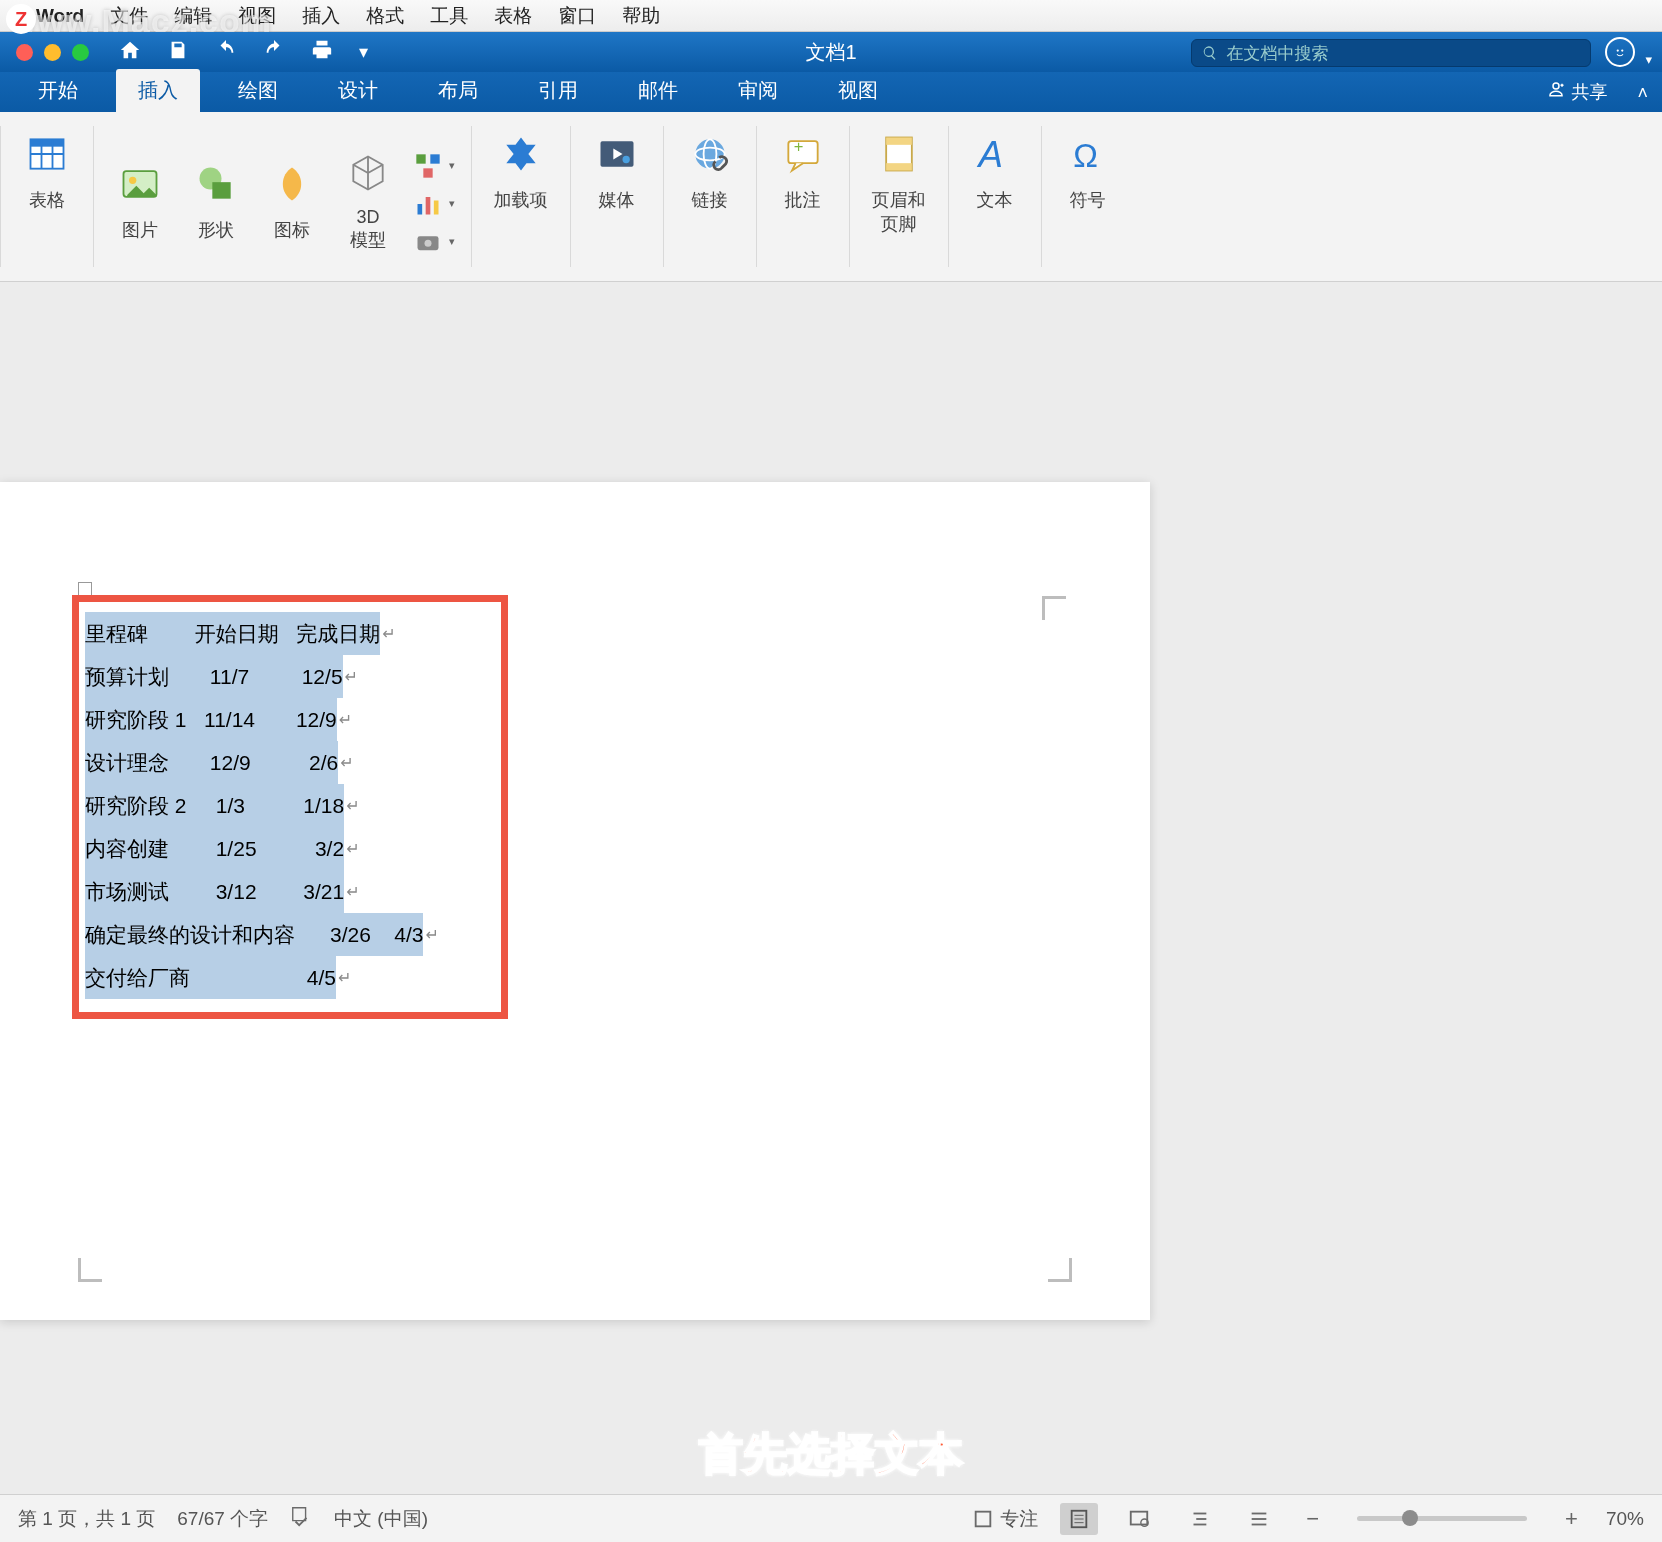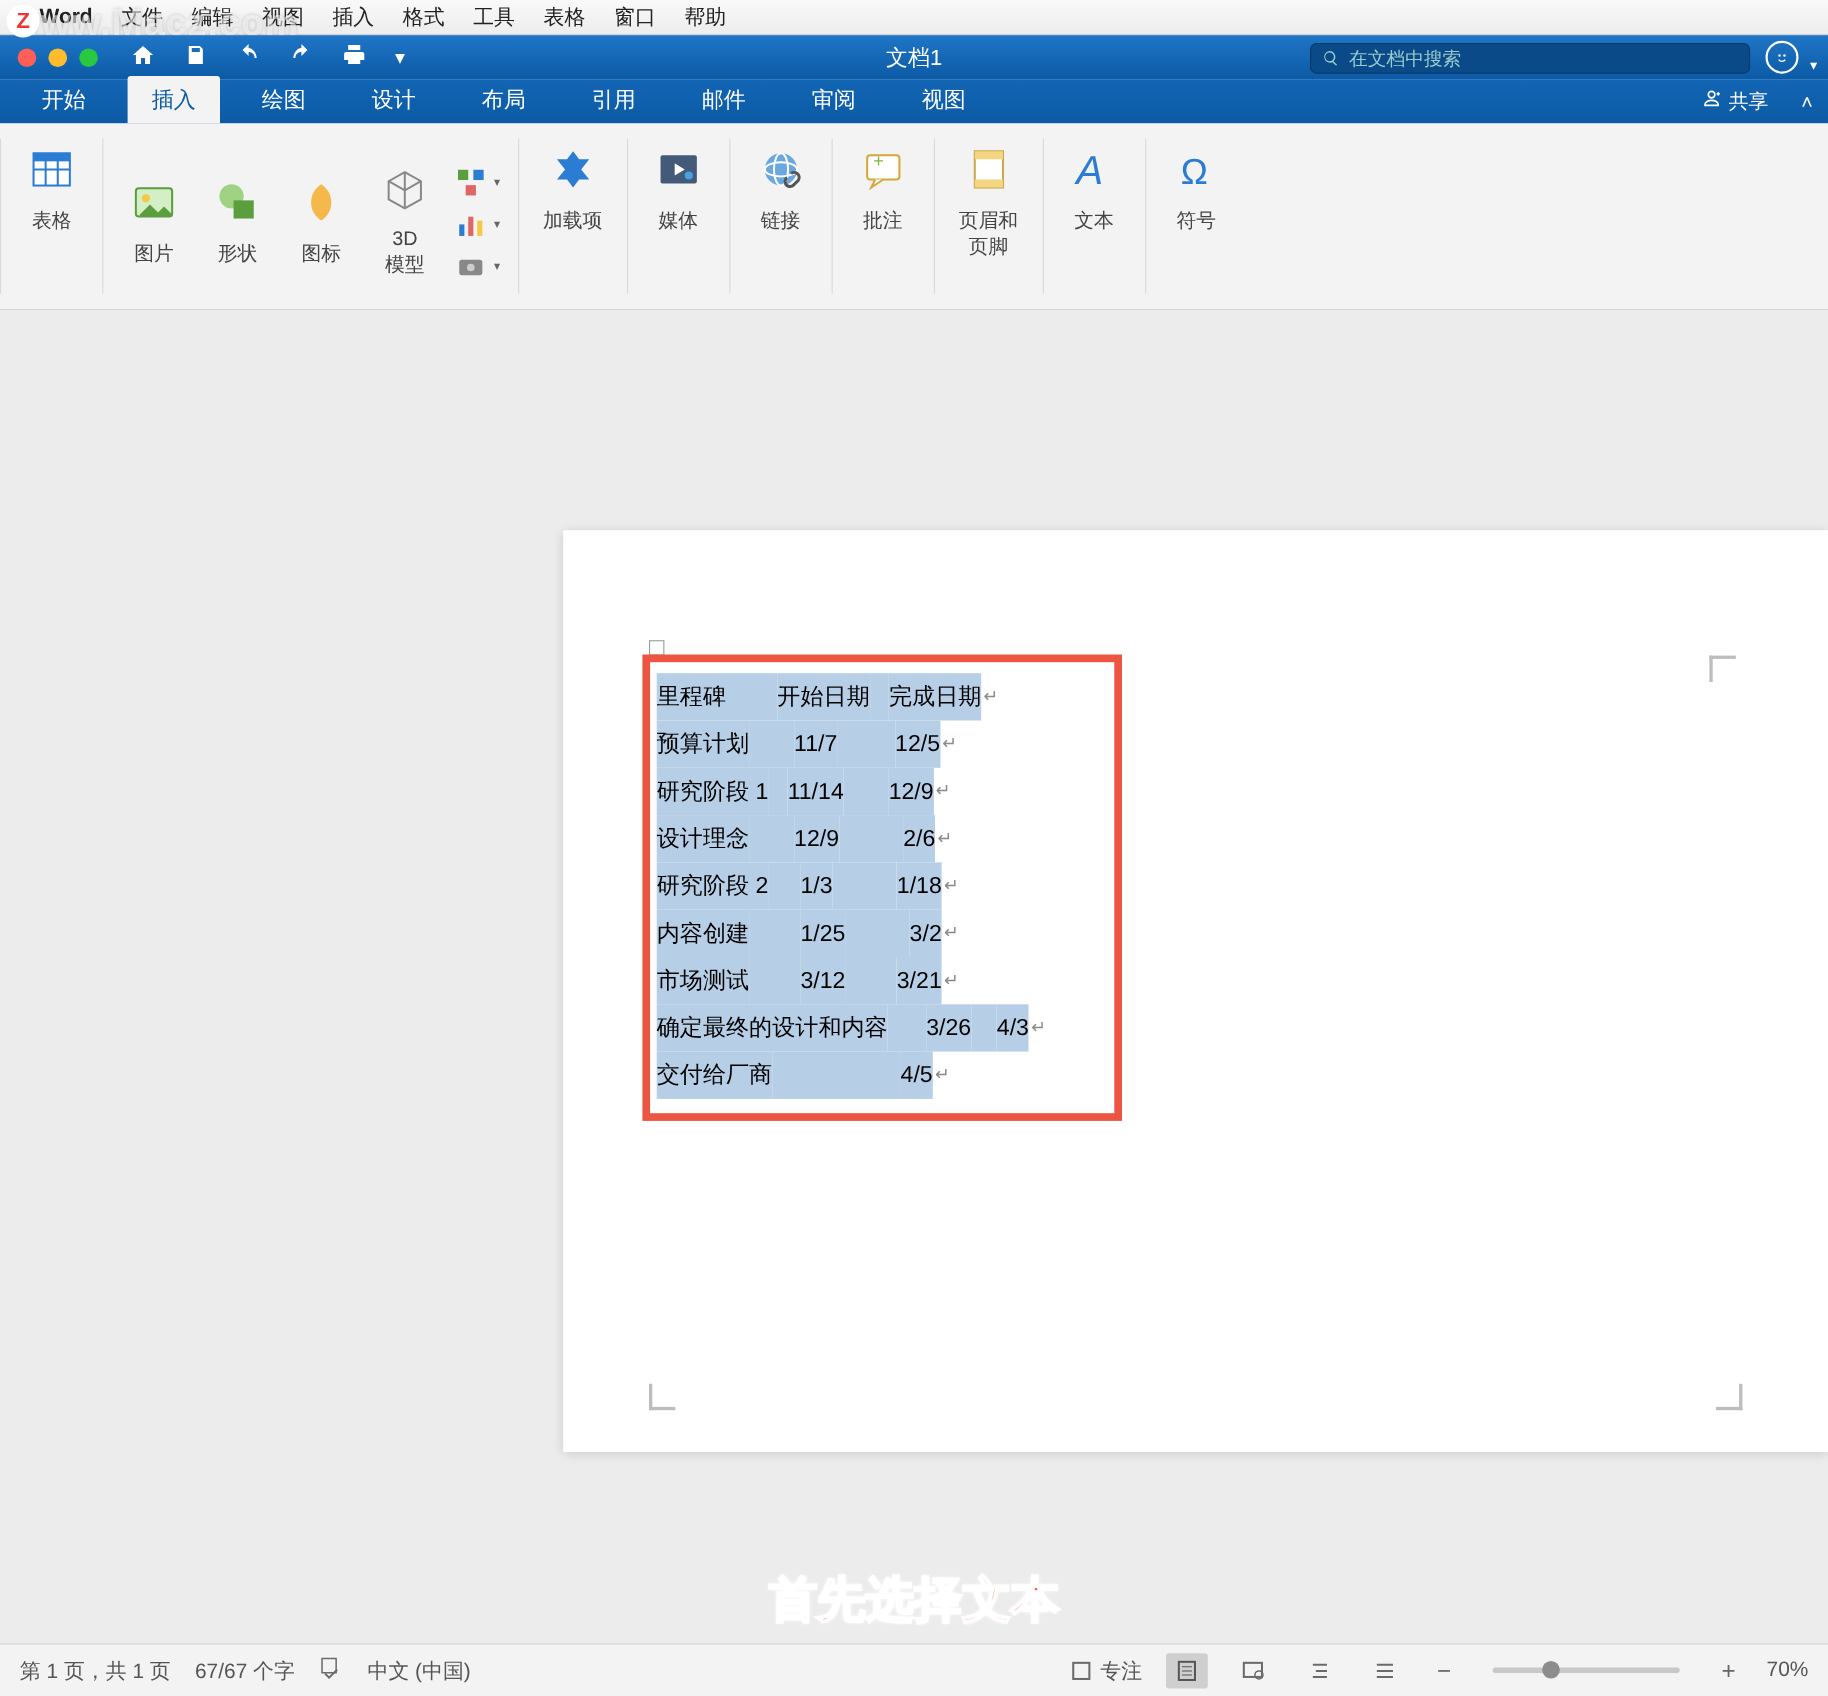--- a/index.html
+++ b/index.html
@@ -39,21 +39,21 @@
 .sep { width:1px; background:#d9d9d9; margin:14px 0;}
 .rbtn { display:flex; flex-direction:column; align-items:center; gap:10px; padding:4px 12px; font-size:18px; color:#444; cursor:pointer;}
 .rbtn .ico { width:48px; height:48px; display:flex; align-items:center; justify-content:center;}
 .rbtn .ico svg{width:44px;height:44px;}
 .rbtn.small{flex-direction:row;padding:2px 6px;gap:4px;}
 .rbtn.small .ico{width:28px;height:28px;}
 .smallcol{display:flex;flex-direction:column;gap:6px;padding-top:6px;}
 .dd{font-size:11px;color:#666;margin-left:3px;}
 
 
-.canvas { position:absolute; top:282px; left:0; right:0; bottom:48px; background:#ececec; overflow:auto; display:flex; justify-content:flex-end; padding-top:200px;}
+.canvas { position:absolute; top:282px; left:0; right:0; bottom:48px; background:#ececec; overflow:auto; display:flex; justify-content:flex-start; padding-top:200px;}
 .page { width:1150px; height:838px; background:#fff; box-shadow:0 2px 10px rgba(0,0,0,.15); position:relative;}
 .corner{position:absolute;width:30px;height:30px;}
 .corner::before,.corner::after{content:"";position:absolute;background:#bdbdbd;}
 .ctl{top:114px;right:78px;} .ctl::before{width:24px;height:3px;left:0;top:0;} .ctl::after{width:3px;height:24px;left:0;top:0;} 
 .cbl{bottom:38px;left:78px;} .cbl::before{width:24px;height:3px;left:0;bottom:0;} .cbl::after{width:3px;height:24px;left:0;bottom:0;}
 .cbr{bottom:38px;right:78px;} .cbr::before{width:24px;height:3px;right:0;bottom:0;} .cbr::after{width:3px;height:24px;right:0;bottom:0;}
 
 .redbox{position:absolute;left:72px;top:113px;width:436px;height:424px;border:7px solid #ed5543;background:rgba(0,0,0,0);}
 .anchor{position:absolute;left:78px;top:100px;width:14px;height:14px;border:1px solid #999;}
 .seltext{position:absolute;left:85px;top:130px;font-size:21px;line-height:43px;color:#000;}

